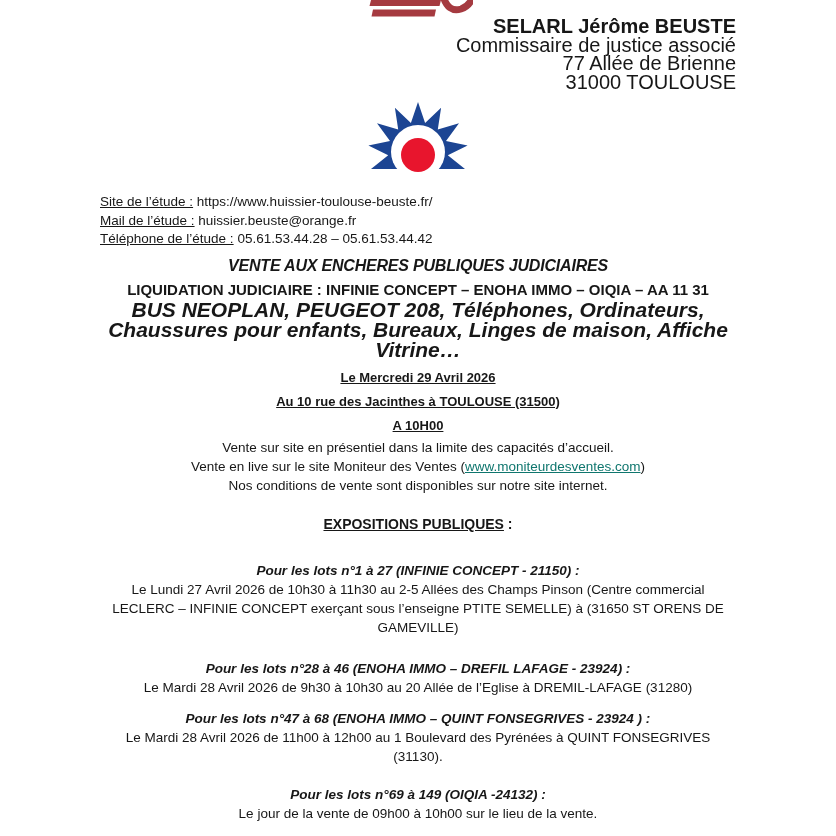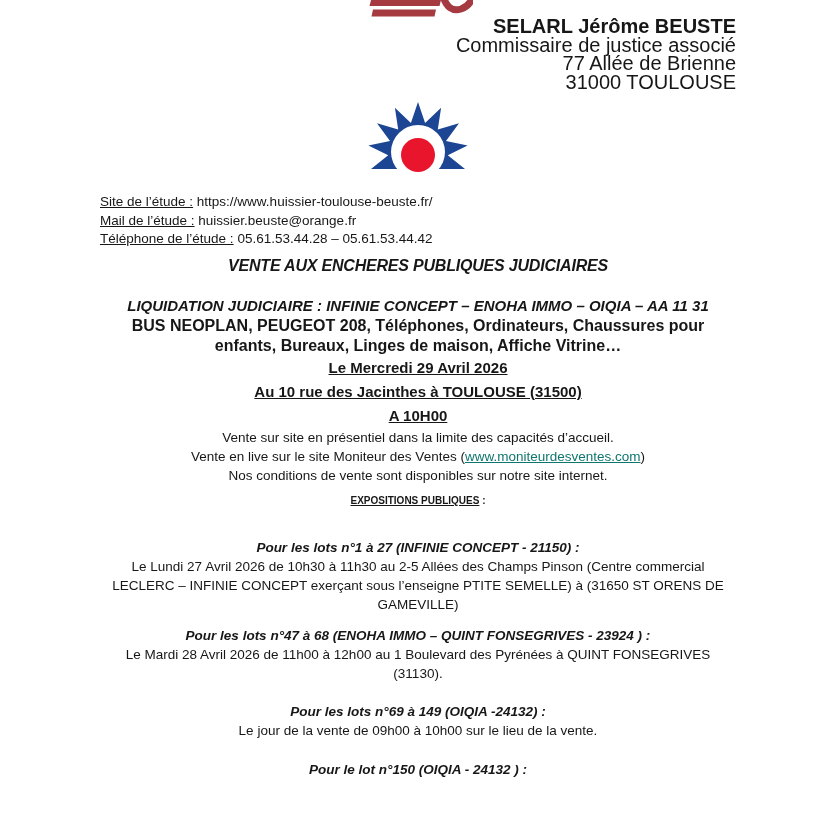--- a/index.html
+++ b/index.html
@@ -17,30 +17,30 @@
   .office .name{font-weight:bold;}
 
   
   .sun-logo{margin-top:11px;height:78px;display:flex;justify-content:center;}
 
   
   .contact{margin-top:13px;text-align:left;font-size:13.5px;line-height:18.5px;}
   .contact .lbl{text-decoration:underline;}
 
   .main-title{margin-top:3px;font-size:16px;line-height:28px;font-weight:bold;letter-spacing:-0.2px;font-style:italic;}
-  .subtitle1{font-size:15px;line-height:20px;font-weight:bold;font-style:italic;margin-top:16px;}
-  .subtitle2{font-size:16px;line-height:20px;font-weight:bold;}
+  .subtitle1{font-size:15px;line-height:20px;font-weight:bold;}
+  .subtitle2{font-size:21px;line-height:20px;font-weight:bold;font-style:italic;}
 
-  .when{font-size:15px;line-height:24px;font-weight:bold;}
+  .when{margin-top:6px;font-size:13px;line-height:24px;font-weight:bold;}
   .when div span{text-decoration:underline;}
 
   .notices{font-size:13.5px;line-height:19px;}
   .ext-link{color:#0f766e;text-decoration:underline;}
 
-  .expo-head{margin-top:7px;font-size:10px;line-height:18px;font-weight:bold;}
+  .expo-head{margin-top:20px;font-size:14px;line-height:18px;font-weight:bold;}
   .expo-head .u{text-decoration:underline;}
 
   .expo-block{margin-top:28px;font-size:13.5px;line-height:19px;}
   .expo-block .bh{font-weight:bold;font-style:italic;}
   .b2{margin-top:22px;}
   .b3{margin-top:12px;}
   .b4{margin-top:19px;}
   .b5{margin-top:20px;}
 </style>
 </head>
@@ -95,20 +95,24 @@
 
   <div class="expo-head">
     <span class="u">EXPOSITIONS PUBLIQUES</span><span> :</span>
   </div>
 
   <div class="expo-block">
     <div class="bh">Pour les lots n°1 à 27 (INFINIE CONCEPT - 21150) :</div>
     <div>Le Lundi 27 Avril 2026 de 10h30 à 11h30 au 2-5 Allées des Champs Pinson (Centre commercial LECLERC – INFINIE CONCEPT exerçant sous l’enseigne PTITE SEMELLE) à (31650 ST ORENS DE GAMEVILLE)</div>
   </div>
 
+  <div class="expo-block b2">
+    <div class="bh">Pour les lots n°28 à 46 (ENOHA IMMO – DREFIL LAFAGE - 23924) :</div>
+    <div>Le Mardi 28 Avril 2026 de 9h30 à 10h30 au 20 Allée de l’Eglise à DREMIL-LAFAGE (31280)</div>
+  </div>
 
   <div class="expo-block b3">
     <div class="bh">Pour les lots n°47 à 68 (ENOHA IMMO – QUINT FONSEGRIVES - 23924 ) :</div>
     <div>Le Mardi 28 Avril 2026 de 11h00 à 12h00 au 1 Boulevard des Pyrénées à QUINT FONSEGRIVES (31130).</div>
   </div>
 
   <div class="expo-block b4">
     <div class="bh">Pour les lots n°69 à 149 (OIQIA -24132) :</div>
     <div>Le jour de la vente de 09h00 à 10h00 sur le lieu de la vente.</div>
   </div>

